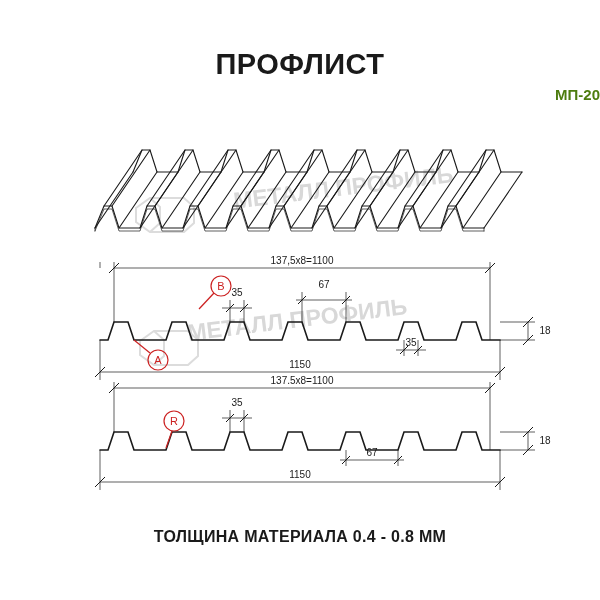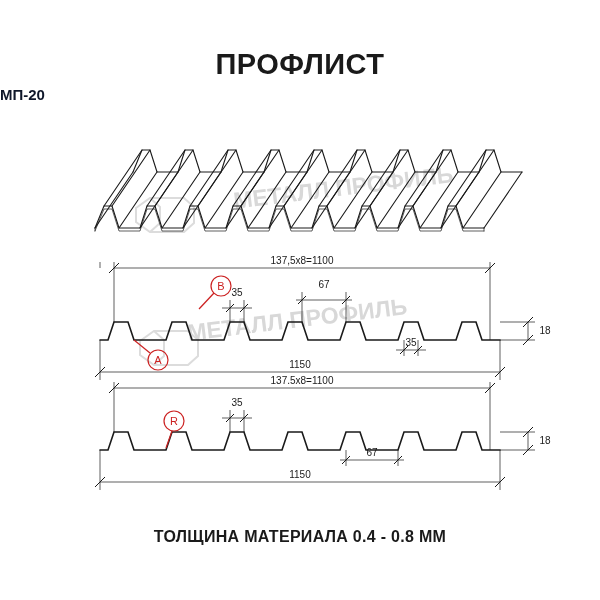--- a/index.html
+++ b/index.html
@@ -30,24 +30,24 @@
     font-size: 29px;
     font-weight: bold;
     letter-spacing: 0.5px;
     color: #1a1a1a;
   }
   .subtitle {
     position: absolute;
     left: 0;
     top: 86px;
     width: 600px;
-    text-align: left;
+    text-align: right;
     font-size: 15px;
     font-weight: bold;
-    color: #0f172a;
+    color: #4d7c0f;
   }
   .footer {
     position: absolute;
     left: 0;
     top: 528px;
     width: 600px;
     text-align: center;
     font-size: 16px;
     font-weight: bold;
     letter-spacing: 0.3px;

